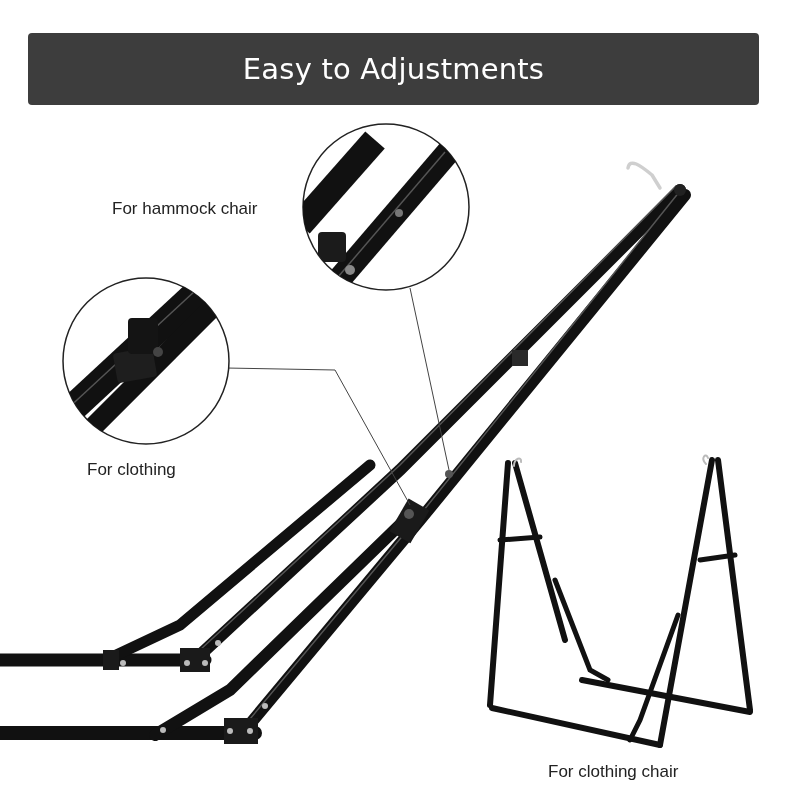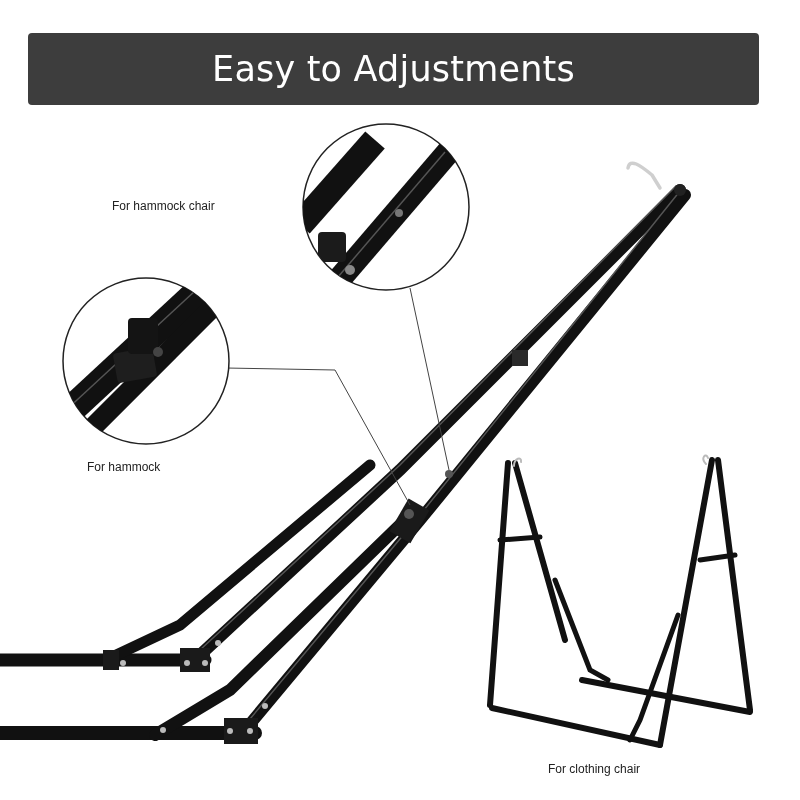--- a/index.html
+++ b/index.html
@@ -2,22 +2,22 @@
 <html><head>
 <meta charset="utf-8">
 <style>
   html, body { margin: 0; padding: 0; background: #ffffff; }
   body { width: 800px; height: 800px; position: relative; overflow: hidden; font-family: "Liberation Sans", sans-serif; }
   .banner {
     position: absolute; left: 28px; top: 33px; width: 731px; height: 72px;
     background: #3d3d3d; border-radius: 4px;
     display: flex; align-items: center; justify-content: center;
   }
-  .banner-title { color: #ffffff; font-family: "DejaVu Sans", sans-serif; font-size: 35px; letter-spacing: 0.2px; }
-  .label { position: absolute; color: #222222; font-family: "Liberation Sans", sans-serif; font-size: 12px; white-space: nowrap; }
+  .banner-title { color: #ffffff; font-family: "DejaVu Sans", sans-serif; font-size: 29px; letter-spacing: 0.2px; }
+  .label { position: absolute; color: #222222; font-family: "Liberation Sans", sans-serif; font-size: 17px; white-space: nowrap; }
   .label-chair { left: 112px; top: 199px; }
   .label-hammock { left: 87px; top: 460px; }
   .label-rack { left: 548px; top: 762px; }
   svg.art { position: absolute; left: 0; top: 0; }
 </style>
 </head>
 <body>
 
 <div class="banner">
   <span class="banner-title">Easy to Adjustments</span>
@@ -112,14 +112,14 @@
 
     <line x1="492" y1="708" x2="660" y2="745" stroke-width="6"></line>
     <line x1="582" y1="680" x2="750" y2="712" stroke-width="6"></line>
 
     <path d="M 514 466 C 514 458 522 456 521 462" stroke="#bbb" stroke-width="2"></path>
     <path d="M 706 464 C 700 458 706 452 708 458" stroke="#bbb" stroke-width="2"></path>
   </g>
 </svg>
 
 <div class="label label-chair">For hammock chair</div>
-<div class="label label-hammock">For hammock</div>
+<div class="label label-hammock">For clothing</div>
 <div class="label label-rack">For clothing chair</div>
 
 </body></html>

